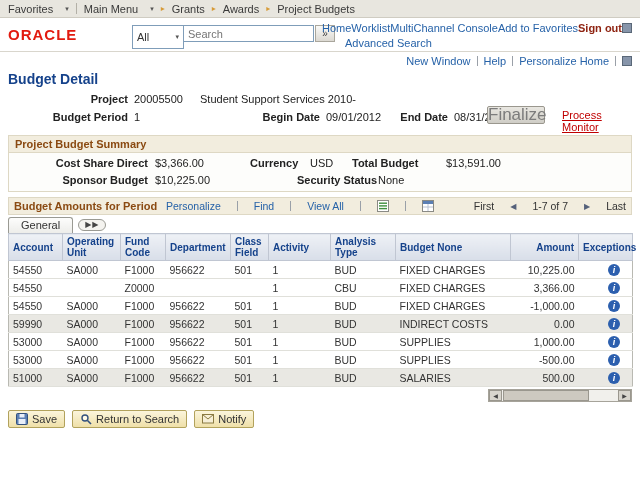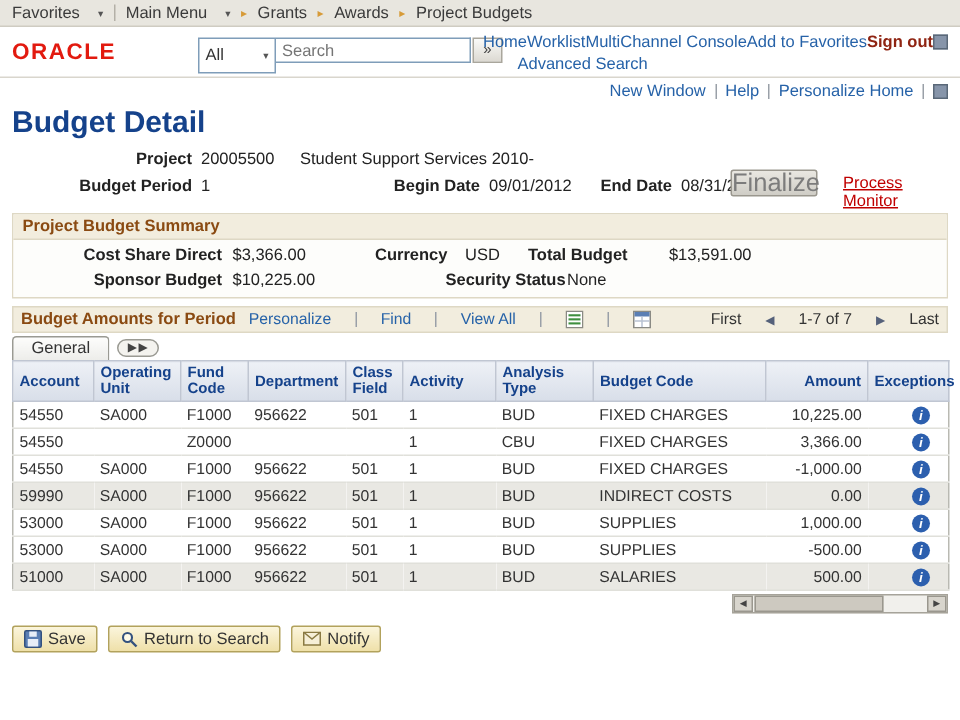--- a/index.html
+++ b/index.html
@@ -25,21 +25,21 @@
   .search-go { width:20px; height:17px; margin-left:1px; border:1px solid #a9a69c; background:linear-gradient(#fafaf8,#dcd9d2); font-size:10px; color:#444; display:flex; align-items:center; justify-content:center; cursor:pointer; }
   .advanced { margin:12px 0 0 10px; }
   .header-links { position:absolute; right:8px; top:4px; display:flex; align-items:center; }
   .signout { color:#8f2412; font-weight:bold; cursor:pointer; }
   .sq-icon { width:10px; height:10px; background:#8795aa; border:1px solid #5a6878; display:inline-block; }
 
   
   .pagebar { display:flex; justify-content:flex-end; align-items:center; gap:6px; padding:3px 8px 1px; height:16px; }
 
   
-  .page-title { margin:3px 0 4px 8px; color:#15428b; font-size:20px; font-weight:bold; }
+  .page-title { margin:3px 0 4px 8px; color:#15428b; font-size:14px; font-weight:bold; }
   .ph { position:relative; height:42px; }
   .ph .lbl { position:absolute; font-weight:bold; color:#222; }
   .ph .val { position:absolute; color:#222; }
   .btn-disabled { position:absolute; left:487px; top:15px; width:58px; height:18px; border:1px solid #9a978e; border-radius:2px; background:linear-gradient(#e9e7e1,#cfcdc6); color:#7c7c7c; font-size:17px; text-align:center; line-height:16px; }
   .proc-mon { position:absolute; left:562px; top:18px; color:#c00000; text-decoration:underline; cursor:pointer; }
 
   
   .groupbox { margin:2px 8px 0; border:1px solid #ded8c4; }
   .groupbox-hd { background:#f2edde; border-bottom:1px solid #ded8c4; color:#8a4a12; font-weight:bold; padding:2px 6px; height:17px; }
   .summary-body { position:relative; height:38px; background:#fdfdfb; }
@@ -218,21 +218,21 @@
   </colgroup>
   <thead>
     <tr>
       <th>Account</th>
       <th>Operating Unit</th>
       <th>Fund Code</th>
       <th>Department</th>
       <th>Class Field</th>
       <th>Activity</th>
       <th>Analysis Type</th>
-      <th>Budget Code</th>
+      <th>Budget None</th>
       <th class="num">Amount</th>
       <th>Exceptions</th>
     </tr>
   </thead>
   <tbody>
       <tr>
     <td>54550</td>
     <td>SA000</td>
     <td>F1000</td>
     <td>956622</td>

